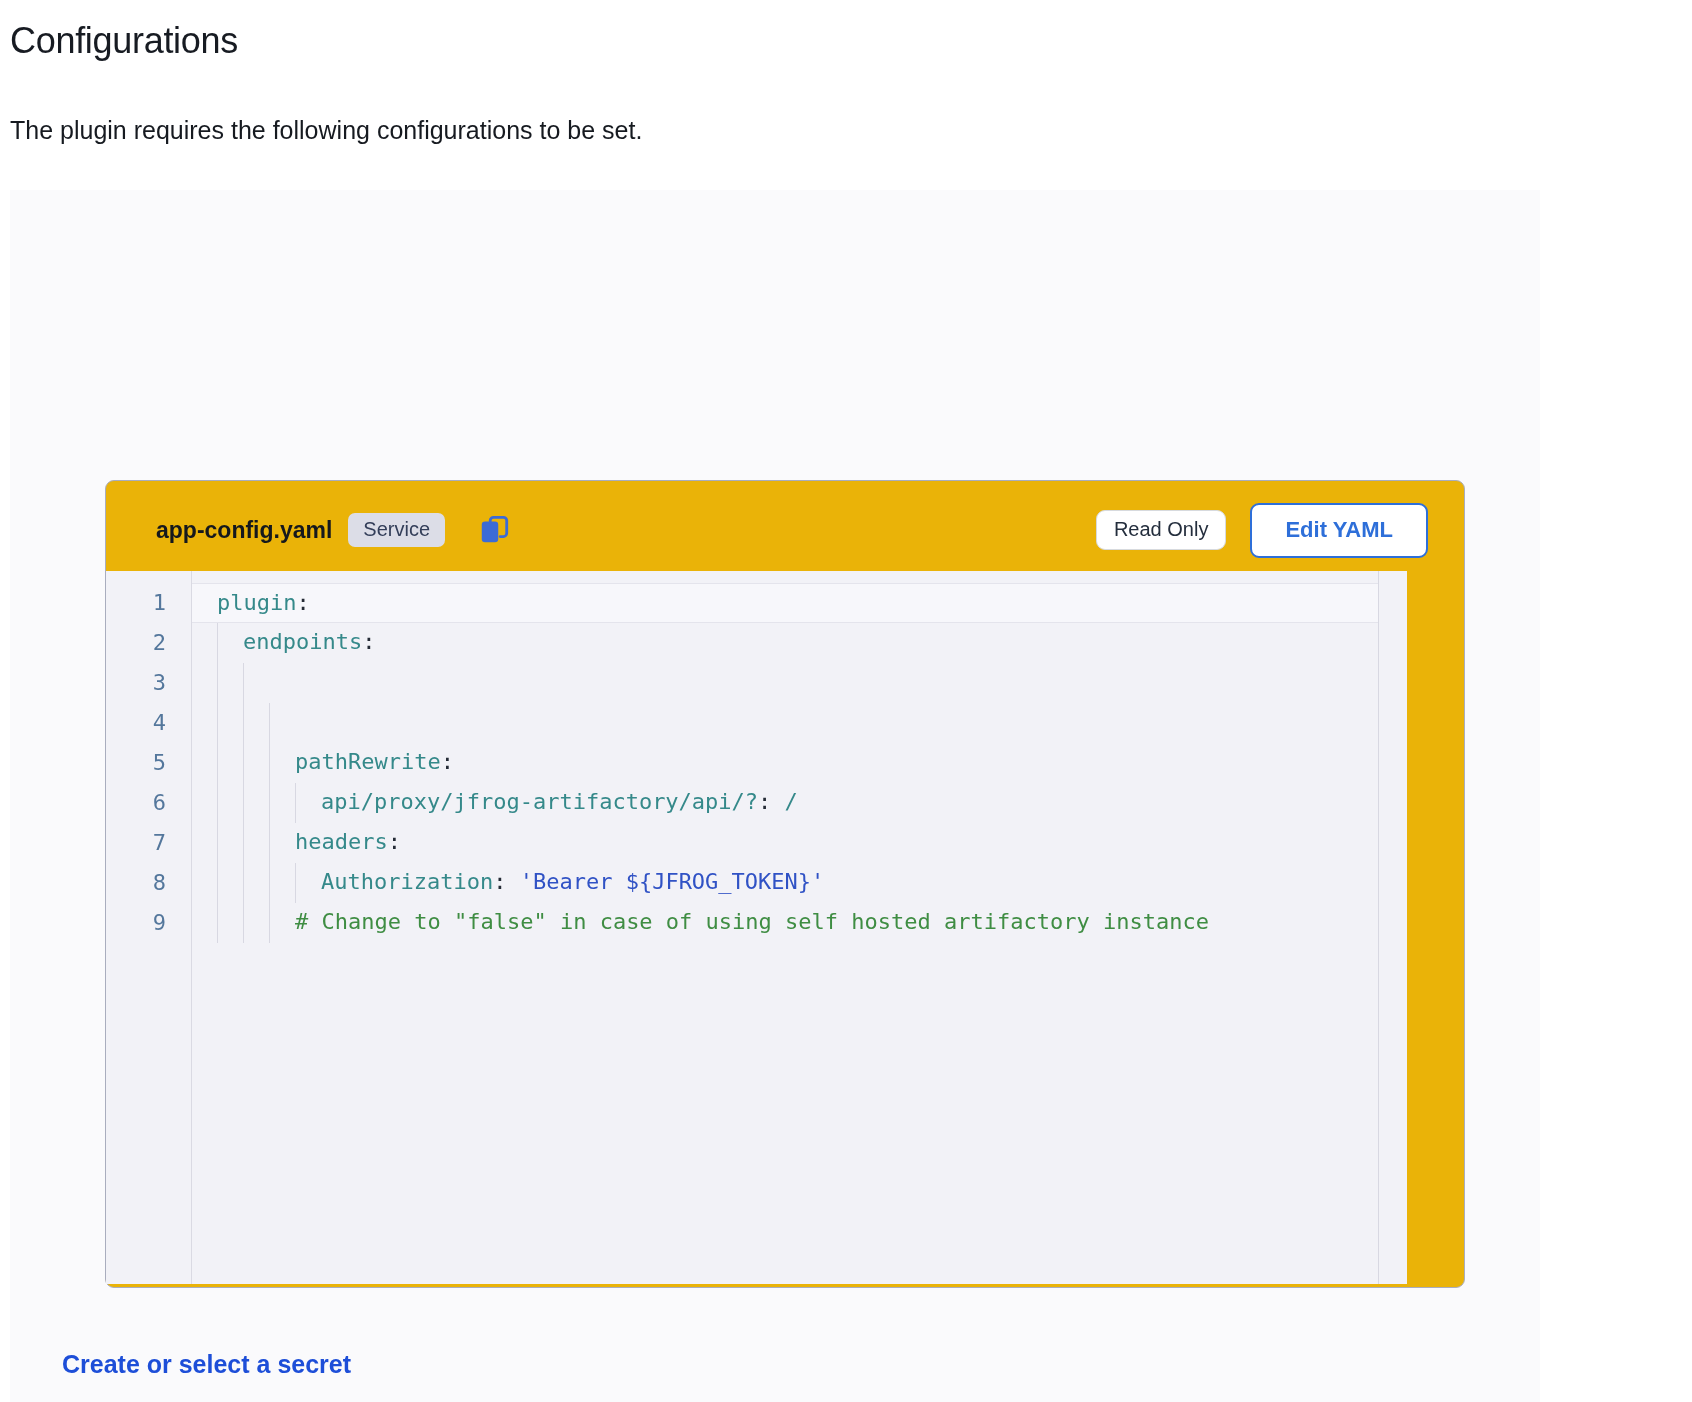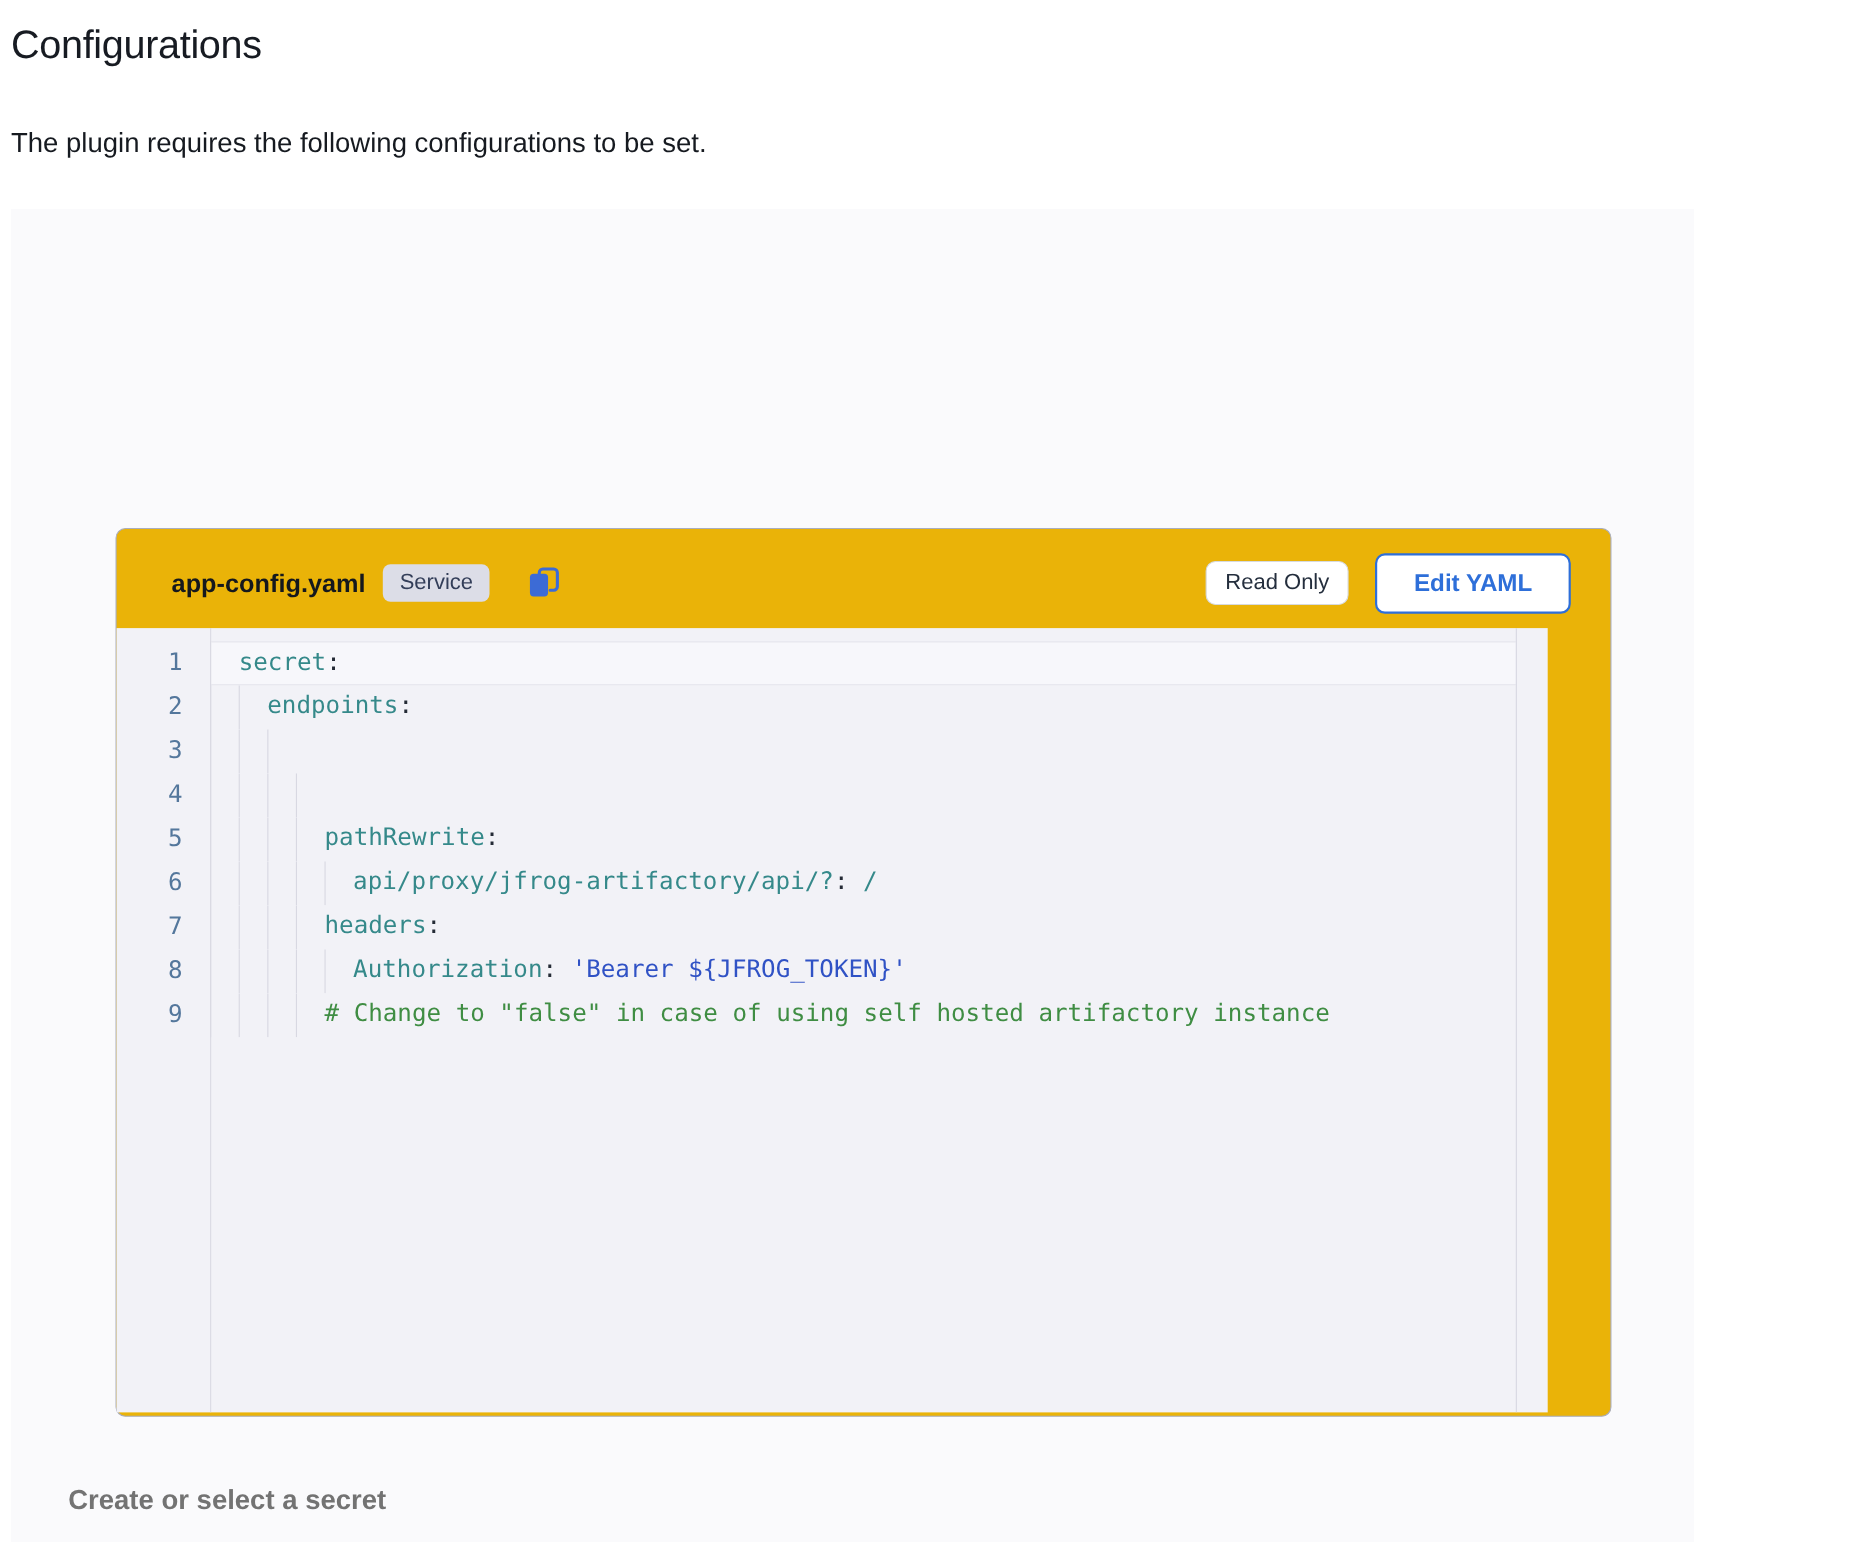--- a/index.html
+++ b/index.html
@@ -44,21 +44,21 @@
   .guide { width:26px; flex:none; border-left:1px solid #d8d8e2; }
   .code .txt { white-space:pre; font-family:"DejaVu Sans Mono", monospace; font-size:22px; line-height:38px; }
   .tk-key   { color:#35898a; }
   .tk-str   { color:#3052c5; }
   .tk-bool  { color:#2a52d0; }
   .tk-com   { color:#3f8d43; }
   .tk-punct { color:#252b36; }
   .tk-plain { color:#252b36; }
 
   
-  #secret-heading { left:52px; top:1160px; font-size:25px; font-weight:700; color:#737373; }
+  #secret-heading { left:52px; top:1160px; font-size:25px; font-weight:700; color:#1d4ed8; }
 </style>
 </head>
 <body>
 
 <h1 class="abs" id="page-title">Configurations</h1>
 <p class="abs" id="page-subtitle">The plugin requires the following configurations to be set.</p>
 
 <div class="abs" id="panel">
 
   <div class="abs" id="yaml-card">
@@ -78,21 +78,21 @@
       <span id="read-only-chip">Read Only</span>
       <button id="edit-yaml-btn">Edit YAML</button>
     </div>
 
     <div class="abs" id="code-editor">
       <div class="abs" id="code-lines">
           <div class="code-line active">
             <span class="num">1</span>
             <span class="gsep"></span>
             <span class="code">
-              <span class="txt"><span class="tk-key">secret</span><span class="tk-punct">:</span></span>
+              <span class="txt"><span class="tk-key">plugin</span><span class="tk-punct">:</span></span>
             </span>
           </div>
           <div class="code-line">
             <span class="num">2</span>
             <span class="gsep"></span>
             <span class="code">
               <span class="guide"></span>
               <span class="txt"><span class="tk-key">endpoints</span><span class="tk-punct">:</span></span>
             </span>
           </div>

